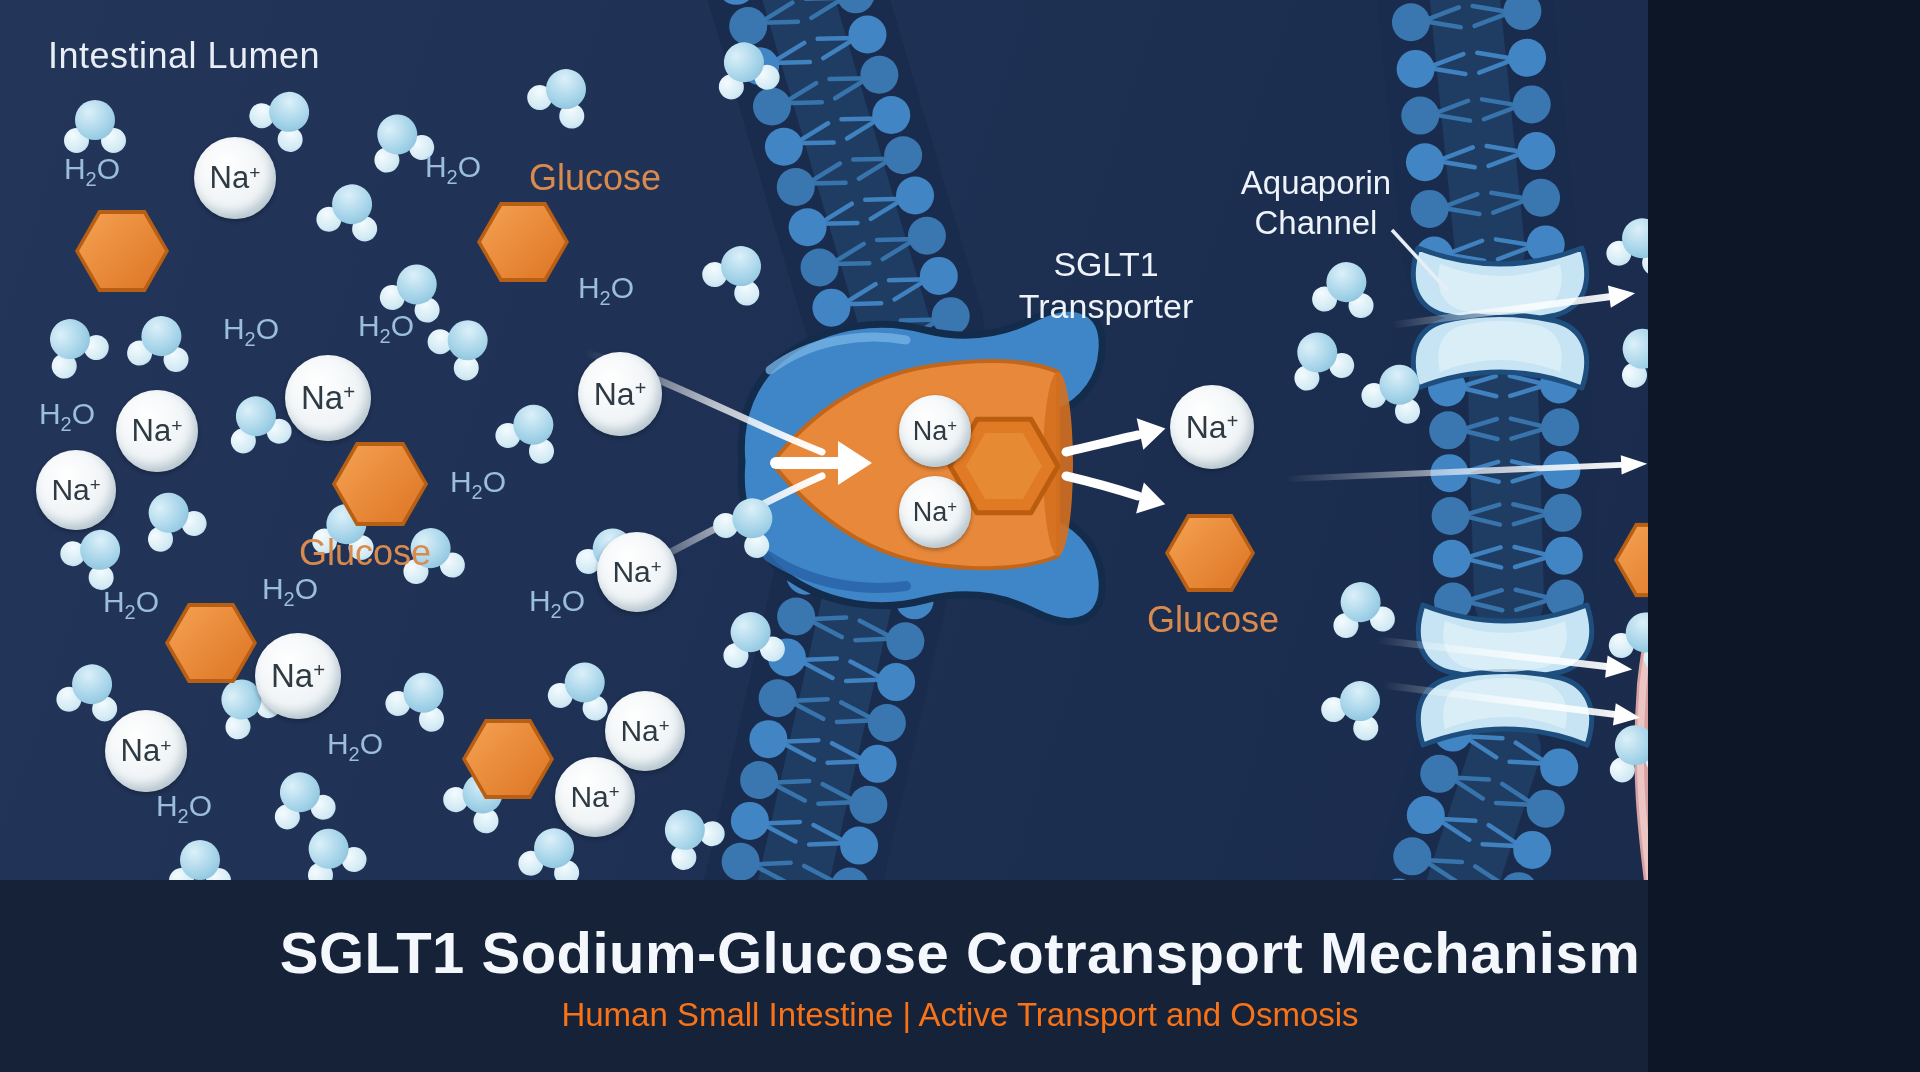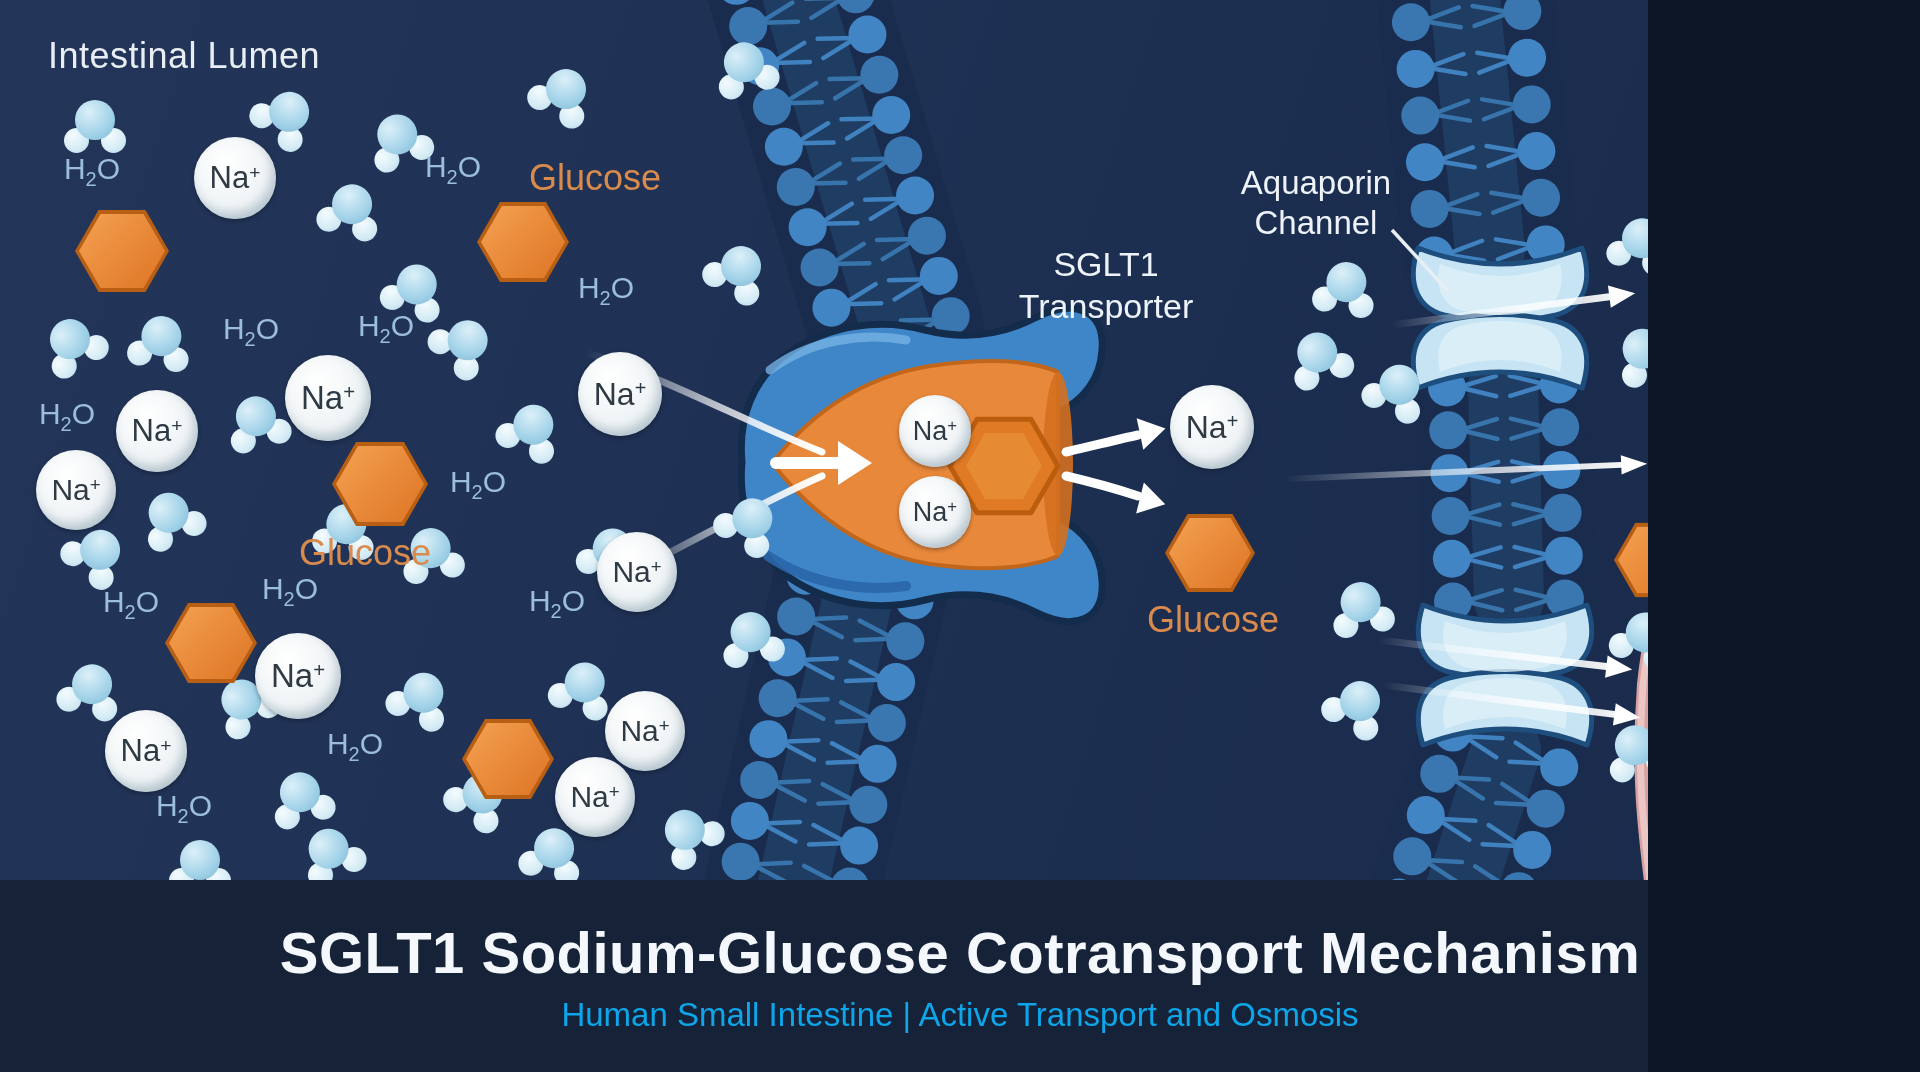--- a/index.html
+++ b/index.html
@@ -27,21 +27,21 @@
   .water .wh1{left:1px;top:30px;}
   .water .wh2{right:1px;top:30px;}
   .hex{position:absolute;transform:translate(-50%,-50%);}
   .hex .h-outer{position:absolute;inset:0;background:#b95f14;
     clip-path:polygon(0 50%,25% 0,75% 0,100% 50%,75% 100%,25% 100%);}
   .hex .h-inner{position:absolute;inset:4px;background:linear-gradient(135deg,#f4a254 0%,#ea8d3c 45%,#dd7526 100%);
     clip-path:polygon(0 50%,25% 0,75% 0,100% 50%,75% 100%,25% 100%);}
   #banner{position:absolute;left:0;top:880px;width:1920px;height:192px;background:#152238;
     display:flex;flex-direction:column;align-items:center;justify-content:center;gap:10px;}
   #title{color:#f4f7fb;font-size:58px;font-weight:700;letter-spacing:.5px;}
-  #subtitle{color:#0ea5e9;font-size:33px;}
+  #subtitle{color:#f97316;font-size:33px;}
   .vignette{position:absolute;inset:0;pointer-events:none;
     background:radial-gradient(130% 120% at 50% 45%,rgba(0,0,0,0) 60%,rgba(5,10,22,.25) 100%);}
 </style>
 </head>
 <body>
 
 <div id="stage">
   <svg id="art" width="1920" height="1072" viewBox="0 0 1920 1072">
       <defs>
         <linearGradient id="fade0" gradientUnits="userSpaceOnUse" x1="1392" y1="325" x2="1630" y2="294">

